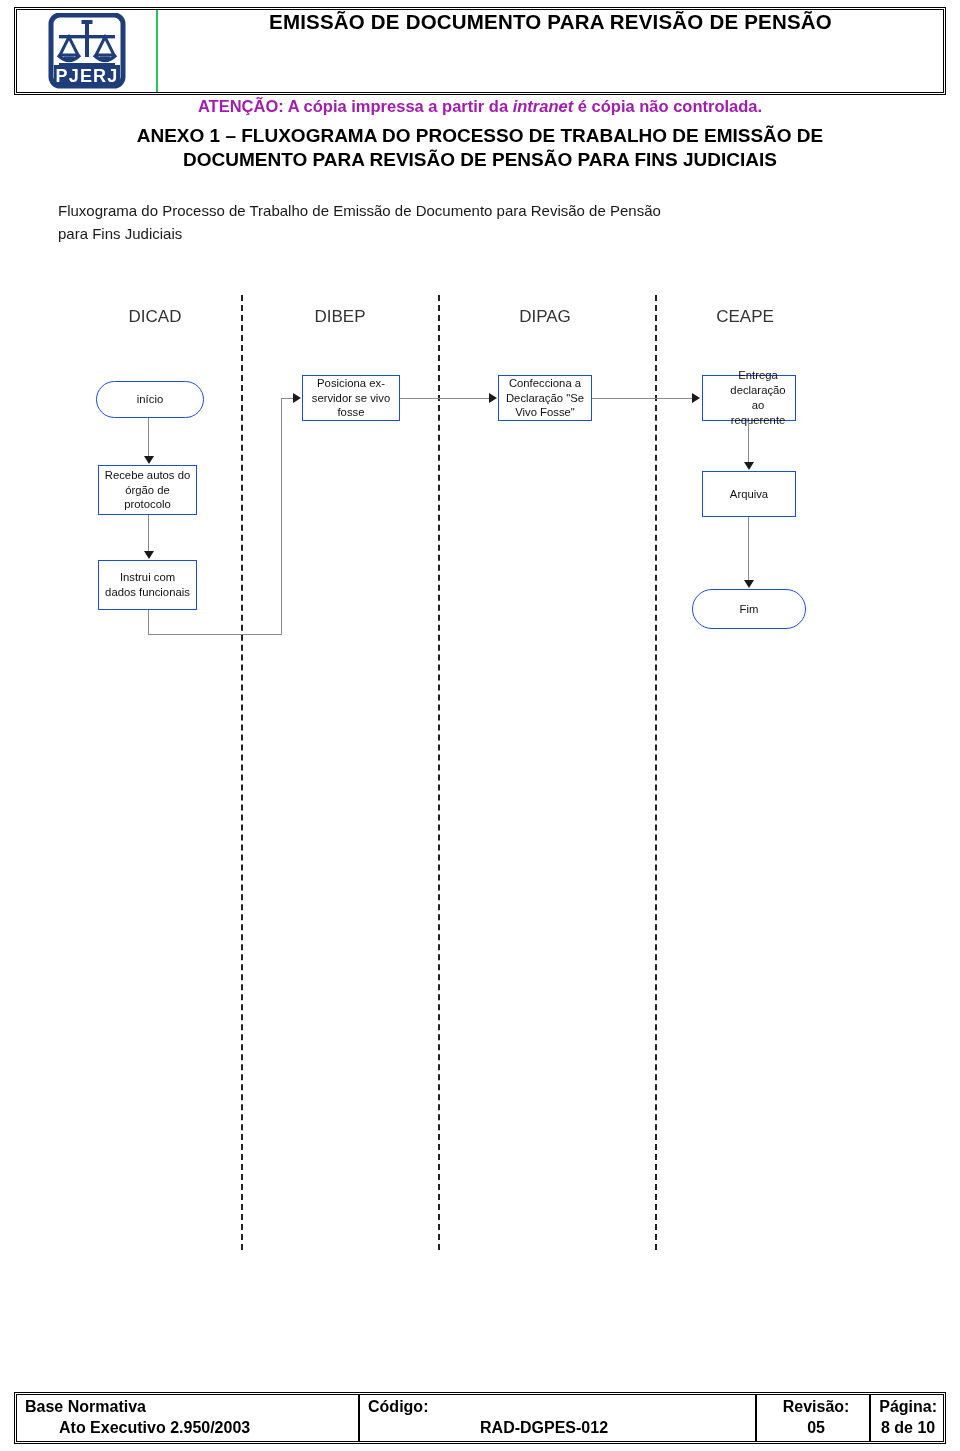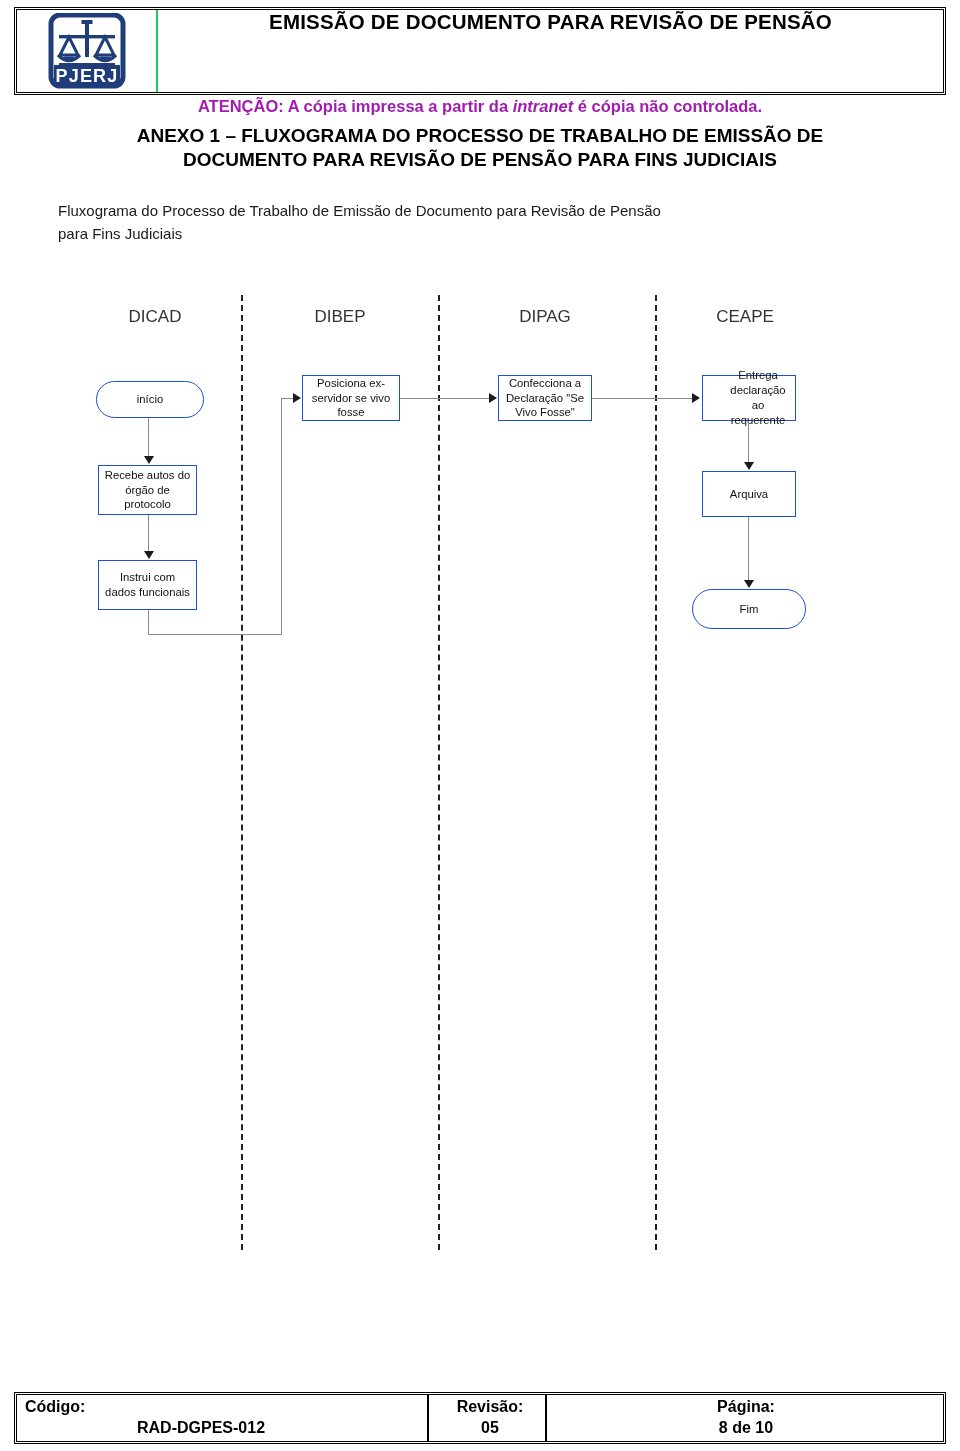--- a/index.html
+++ b/index.html
@@ -269,20 +269,24 @@
 
   <div class="conn v" style="left:748px; top:136px; height:42px;"></div>
   <div class="arrow down" style="left:744px; top:177px;"></div>
 
   <div class="conn v" style="left:748px; top:232px; height:64px;"></div>
   <div class="arrow down" style="left:744px; top:295px;"></div>
 
 </div>
 
 <div class="footer-table">
+  <div class="footer-cell fc-base">
+    <div>Base Normativa</div>
+    <div class="line2">Ato Executivo 2.950/2003</div>
+  </div>
   <div class="footer-cell fc-codigo">
     <div>Código:</div>
     <div class="line2">RAD-DGPES-012</div>
   </div>
   <div class="footer-cell fc-revisao">
     <div>Revisão:</div>
     <div>05</div>
   </div>
   <div class="footer-cell fc-pagina">
     <div>Página:</div>

